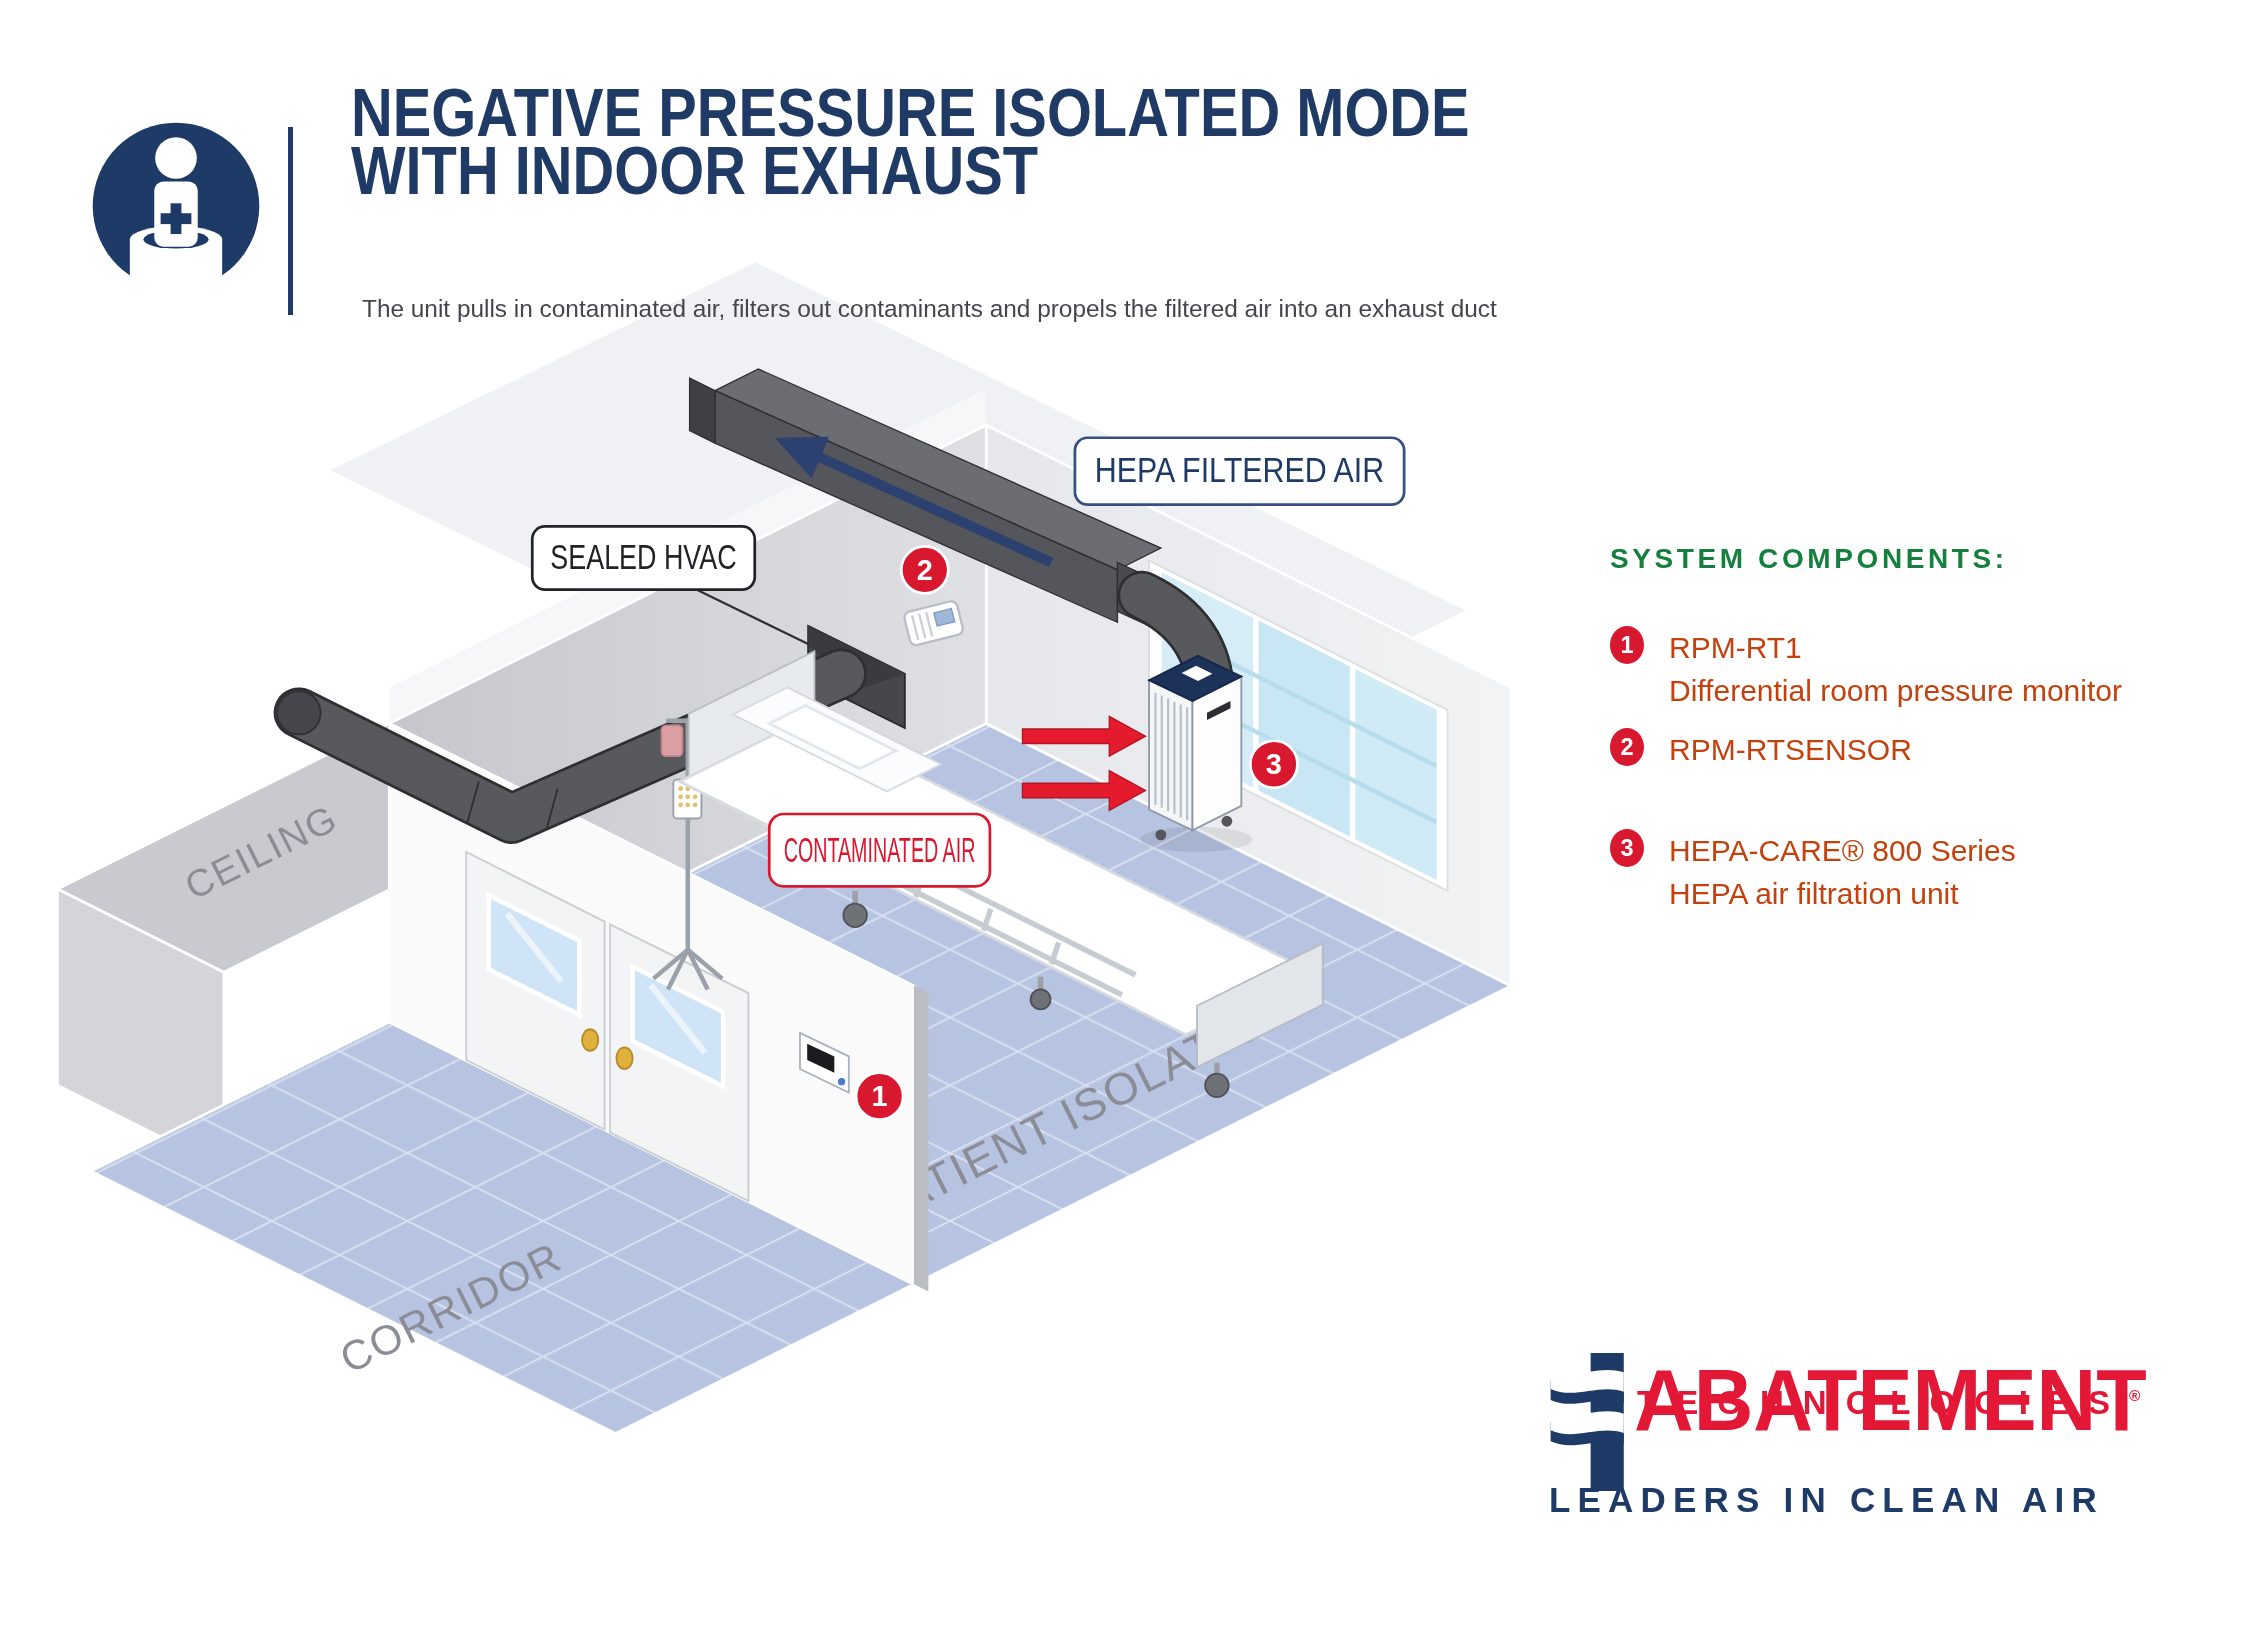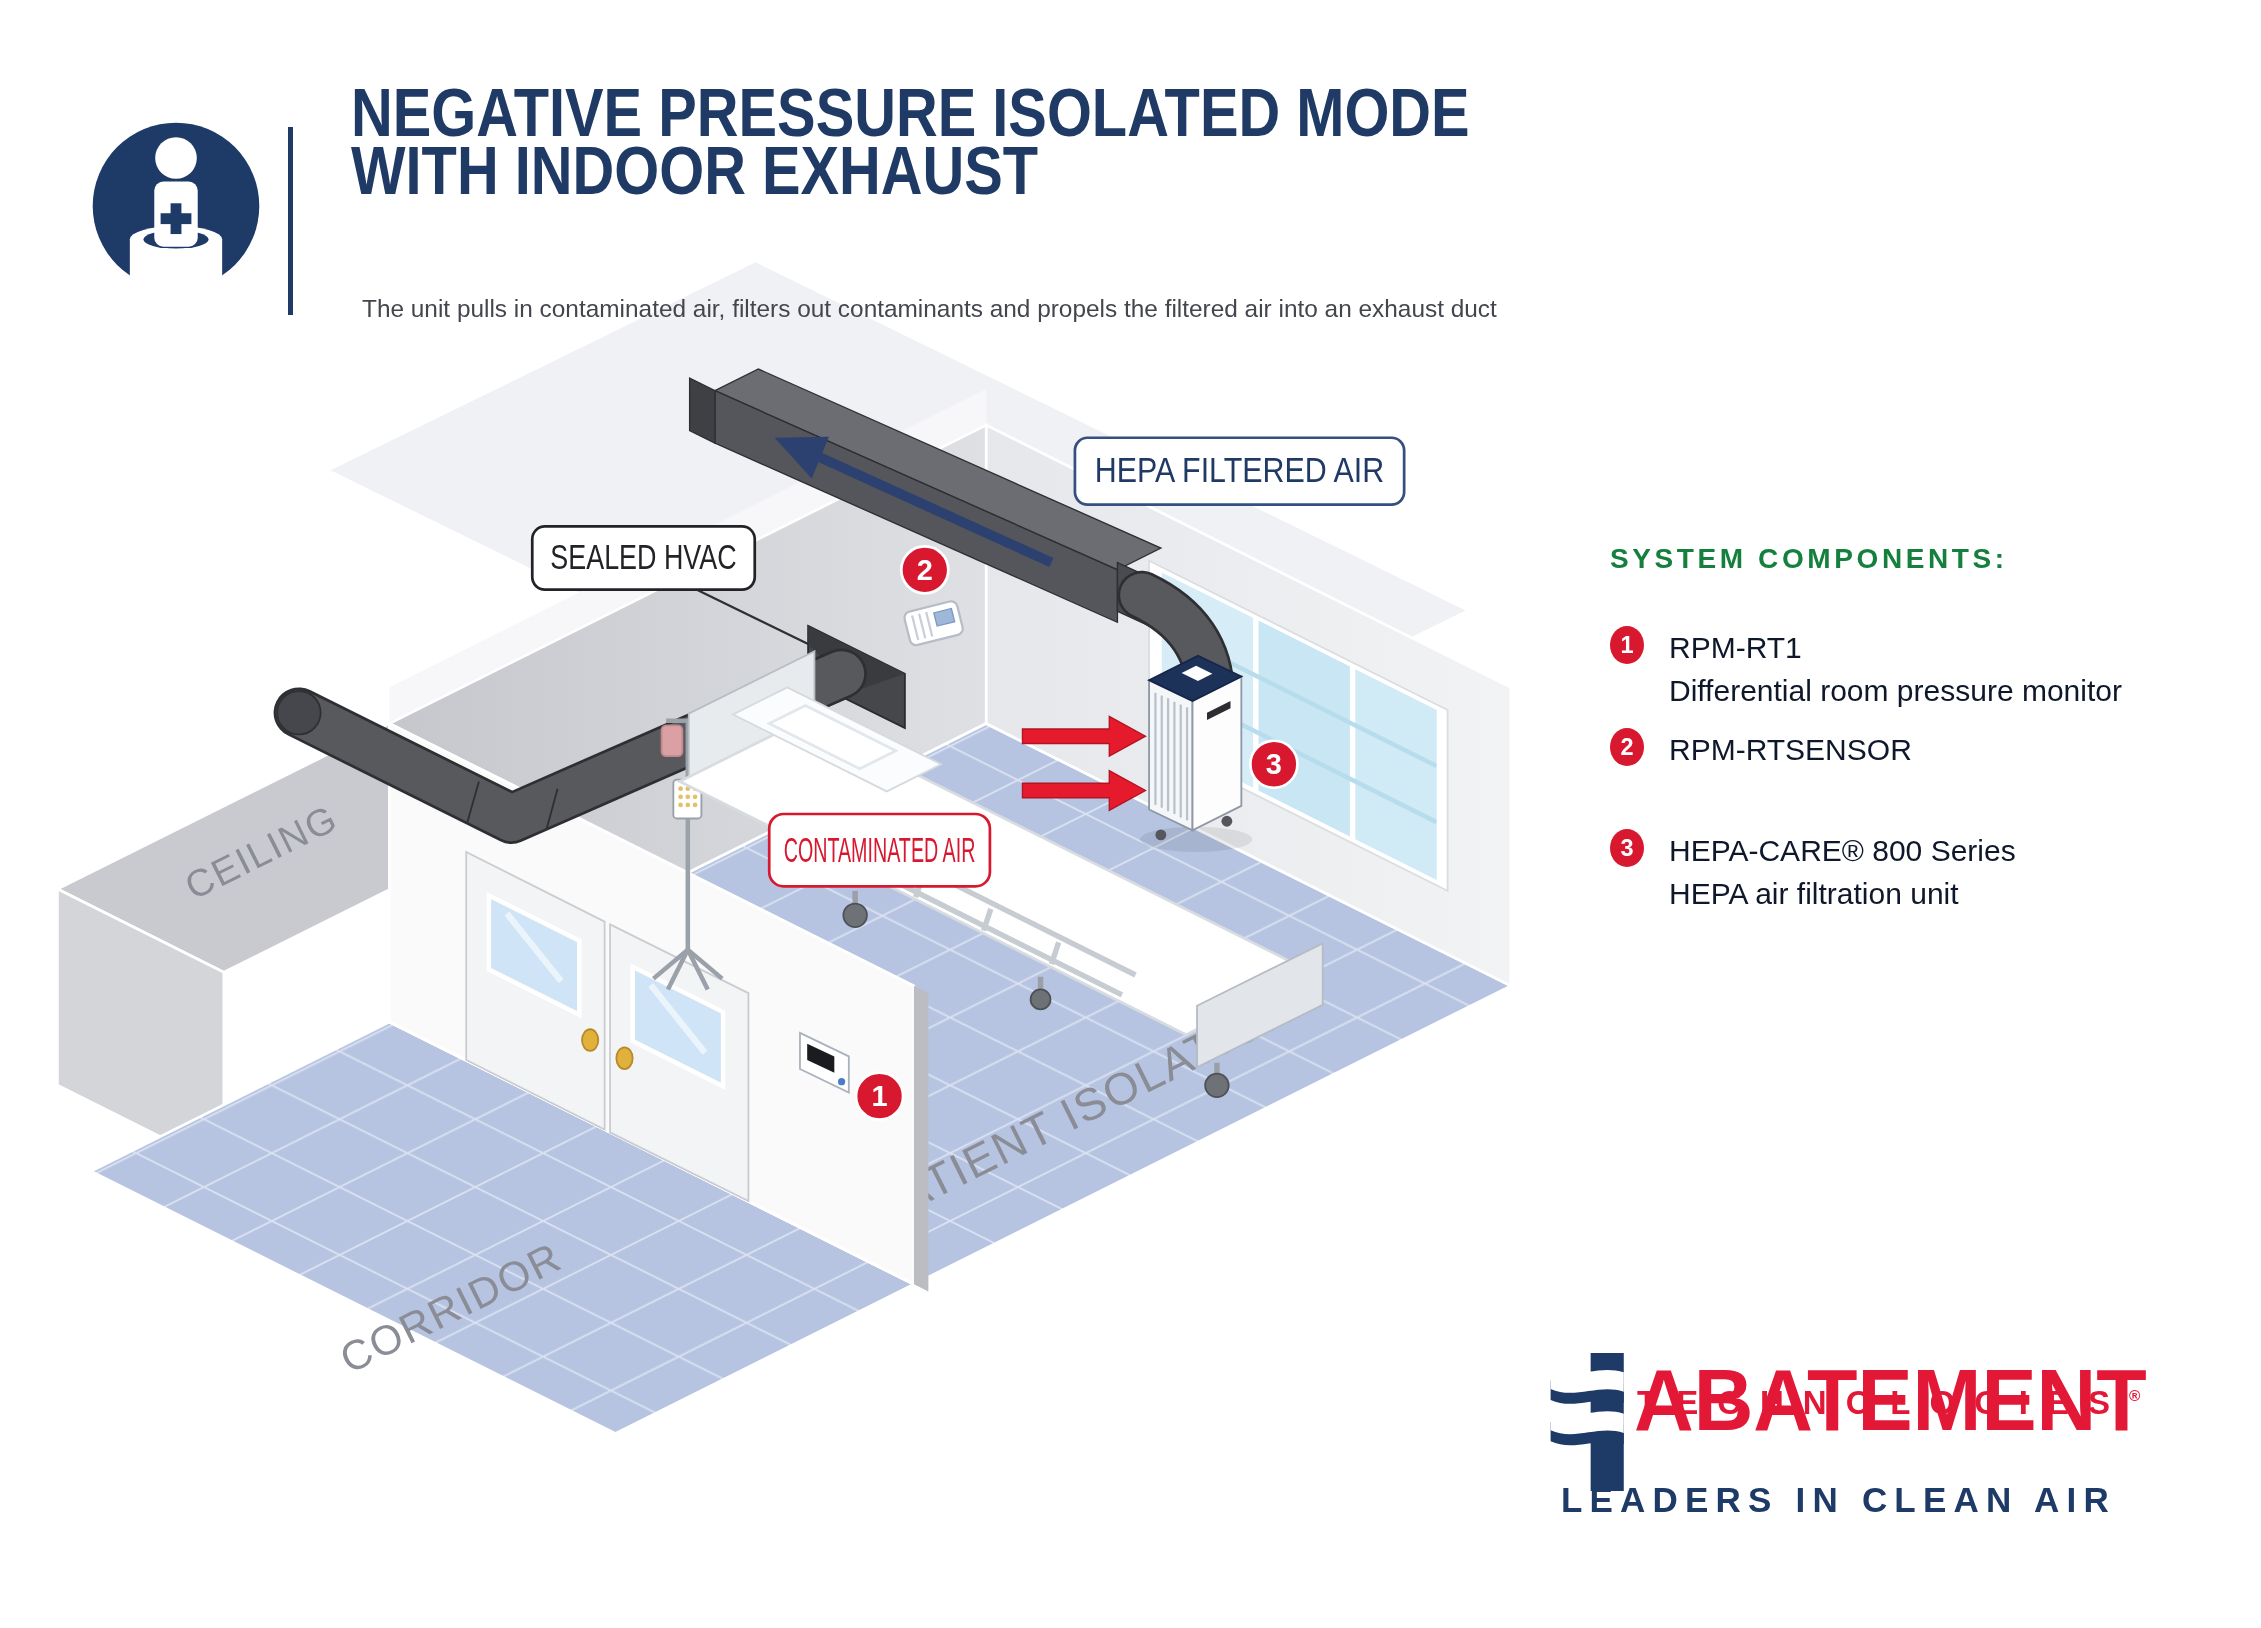--- a/index.html
+++ b/index.html
@@ -13,31 +13,31 @@
   #title{left:351px;top:83px;font-size:68px;line-height:58px;font-weight:700;color:#203a66;}
   #subtitle{left:362px;top:288px;font-size:24.4px;line-height:41px;color:#43464c;}
   #title-bar{left:288px;top:127px;width:5.4px;height:188px;background:#203a66;}
   
   #components{left:1610px;top:543px;width:651px;}
   #components .heading{font-size:28px;font-weight:700;color:#15803d;letter-spacing:3.6px;}
   .comp-item{position:absolute;left:0;display:flex;align-items:flex-start;}
   .comp-num{flex:0 0 auto;width:34px;height:38px;border-radius:50%;background:#d7182f;
             color:#fff;font-size:23.5px;font-weight:700;display:flex;align-items:center;
             justify-content:center;margin-right:25px;}
-  .comp-text{font-size:30px;line-height:43px;color:#0f172a;}
+  .comp-text{font-size:30px;line-height:43px;color:#c2410c;}
   .comp-name{white-space:nowrap;}
   .comp-desc{white-space:nowrap;}
   
   #logo-brand{left:1634px;top:1350px;font-size:87px;font-weight:700;color:#e31837;
               transform:scaleX(.95);transform-origin:0 0;letter-spacing:0;white-space:nowrap;}
   #logo-sub{left:1637px;top:1384px;font-size:33px;font-weight:700;color:#e31837;
             letter-spacing:19px;white-space:nowrap;}
   #logo-reg{font-size:15.4px;vertical-align:12.7px;letter-spacing:0;}
   #logo-tag{left:1549px;top:1480px;font-size:35px;font-weight:700;color:#1e3a67;
-            letter-spacing:7.2px;white-space:nowrap;margin-left:12px;}
+            letter-spacing:7.2px;white-space:nowrap;}
 </style>
 </head>
 <body>
 
 <div id="canvas">
 
   <svg width="2262" height="1628" viewBox="0 0 2500 1800">
     <defs>
       <linearGradient id="gw1" x1="0" y1="0" x2="1" y2="0">
         <stop offset="0" stop-color="#c6c7cc"></stop>

